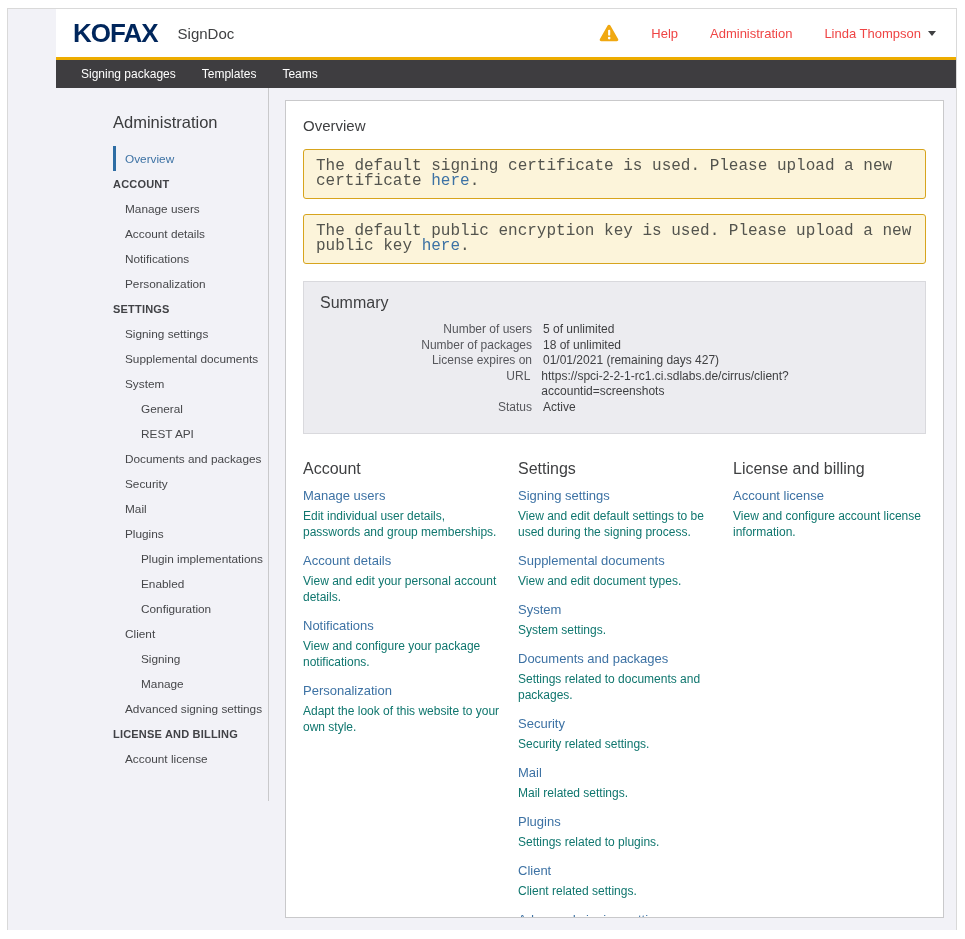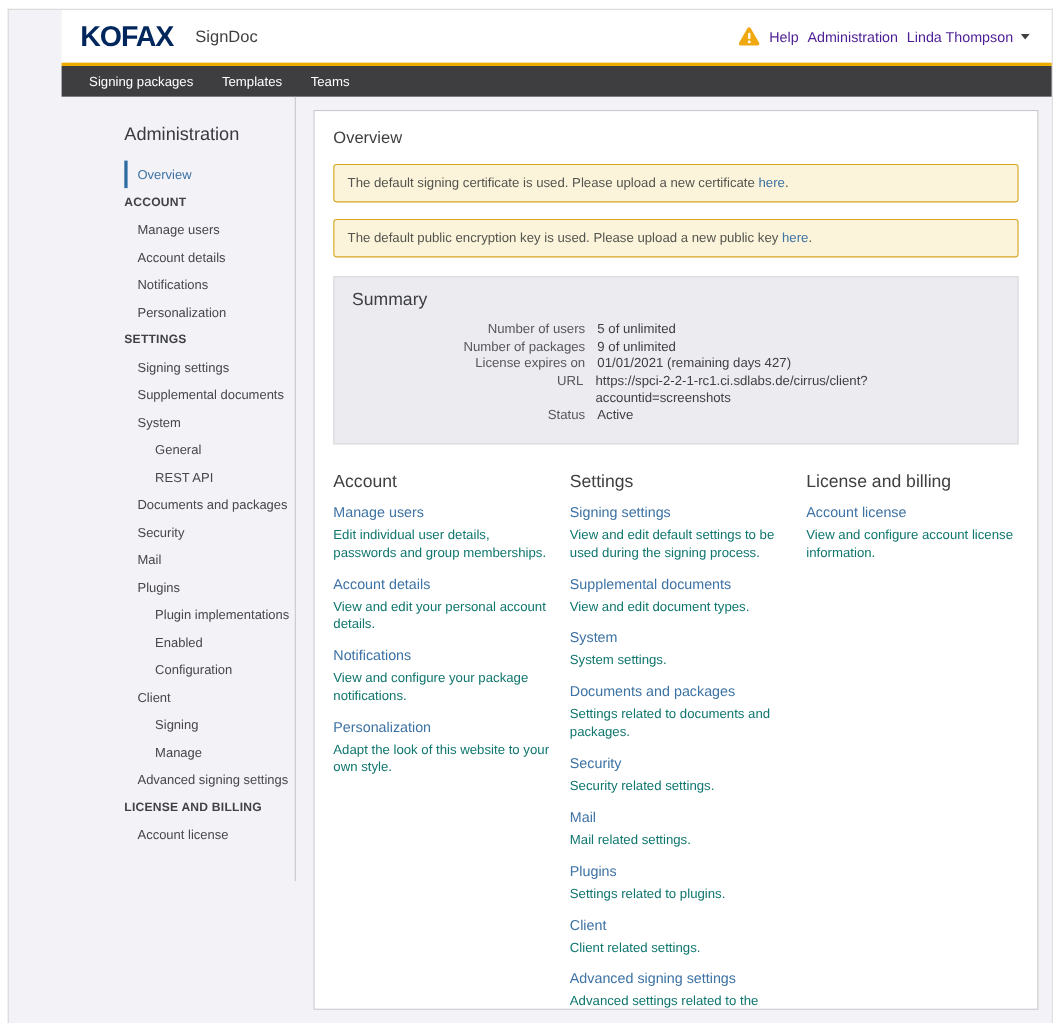--- a/index.html
+++ b/index.html
@@ -5,21 +5,21 @@
   * { margin:0; padding:0; box-sizing:border-box; }
   html,body { width:965px; height:939px; background:#ffffff; overflow:hidden;
     font-family:"Liberation Sans", sans-serif; }
   .frame { position:absolute; left:7px; top:8px; width:950px; height:922px;
     border:1px solid #d9d9d9; border-bottom:none; background:#f2f2f7;padding-left:48px; }
 
   
   .header { height:48px; background:#fff; display:flex; align-items:center; padding:0 20px 0 17px; }
   .logo { font-weight:bold; font-size:26px; color:var(--navy); letter-spacing:-1px; cursor:pointer; }
   .app-name { font-size:15px; color:#3f4042; margin-left:20px; }
-  .header-right { margin-left:auto; display:flex; align-items:center; gap:8px; font-size:13px; color:#4c1d95; }
+  .header-right { margin-left:auto; display:flex; align-items:center; gap:32px; font-size:13px; color:#ef4444; }
   .header-link { cursor:pointer; }
   .user-menu { display:flex; align-items:center; gap:7px; cursor:pointer; }
   .caret { width:0; height:0; border-left:4px solid transparent; border-right:4px solid transparent;
     border-top:5px solid #3f4042; margin-top:1px; }
   .warn-icon { display:flex; align-items:center; cursor:pointer; }
 
   .goldbar { height:3px; background:var(--gold); }
 
   
   .navbar { height:28px; background:#3e3d40; display:flex; align-items:center; padding-left:12px; }
@@ -40,21 +40,21 @@
   .sb-item.lvl2 { padding-left:85px; }
   .sb-item.active { color:var(--link); margin-left:57px; padding-left:9px;
     border-left:3px solid var(--accent-blue); }
 
   
   .panel { position:absolute; left:229px; top:12px; width:659px; height:818px;
     background:#fff; border:1px solid #c9c9cb; padding:16px 17px; overflow:hidden; }
   .panel-title { font-size:15px; color:#3e3f41; font-weight:normal; }
 
   .alert { margin-top:15px; background:var(--alert-bg); border:1px solid var(--alert-border);
-    border-radius:3px; padding:9px 12px; font-size:12px; color:#53544e; line-height:15px; }
+    border-radius:3px; padding:9px 12px; font-size:16px; color:#53544e; line-height:15px;font-family:Liberation Mono, monospace; }
   .alert a { color:var(--link); text-decoration:none; cursor:pointer; }
 
   .summary { margin-top:17px; background:#ececf0; border:1px solid #d9d9dd; padding:12px 16px 18px; }
   .summary-title { font-size:16px; color:#3e3f41; font-weight:normal; margin-bottom:10px; }
   .summary-row { display:flex; font-size:12px; line-height:15.5px; }
   .summary-label { width:212px; text-align:right; color:#56575c; }
   .summary-value { margin-left:11px; color:#3e3f41; }
   .summary-value.valid { color:var(--green); font-weight:bold; }
 
   .columns { margin-top:26px; display:grid; grid-template-columns:197px 197px 1fr; column-gap:18px; }
@@ -140,21 +140,21 @@
 
       <div class="summary">
         <h3 class="summary-title">Summary</h3>
         <div id="summary-rows">
             <div class="summary-row">
               <div class="summary-label">Number of users</div>
               <div class="summary-value">5 of unlimited</div>
             </div>
             <div class="summary-row">
               <div class="summary-label">Number of packages</div>
-              <div class="summary-value">9 of unlimited</div>
+              <div class="summary-value">18 of unlimited</div>
             </div>
             <div class="summary-row">
               <div class="summary-label">License expires on</div>
               <div class="summary-value">01/01/2021 (remaining days 427)</div>
             </div>
             <div class="summary-row">
               <div class="summary-label">URL</div>
               <div class="summary-value">https://spci-2-2-1-rc1.ci.sdlabs.de/cirrus/client?accountid=screenshots</div>
             </div>
             <div class="summary-row">

